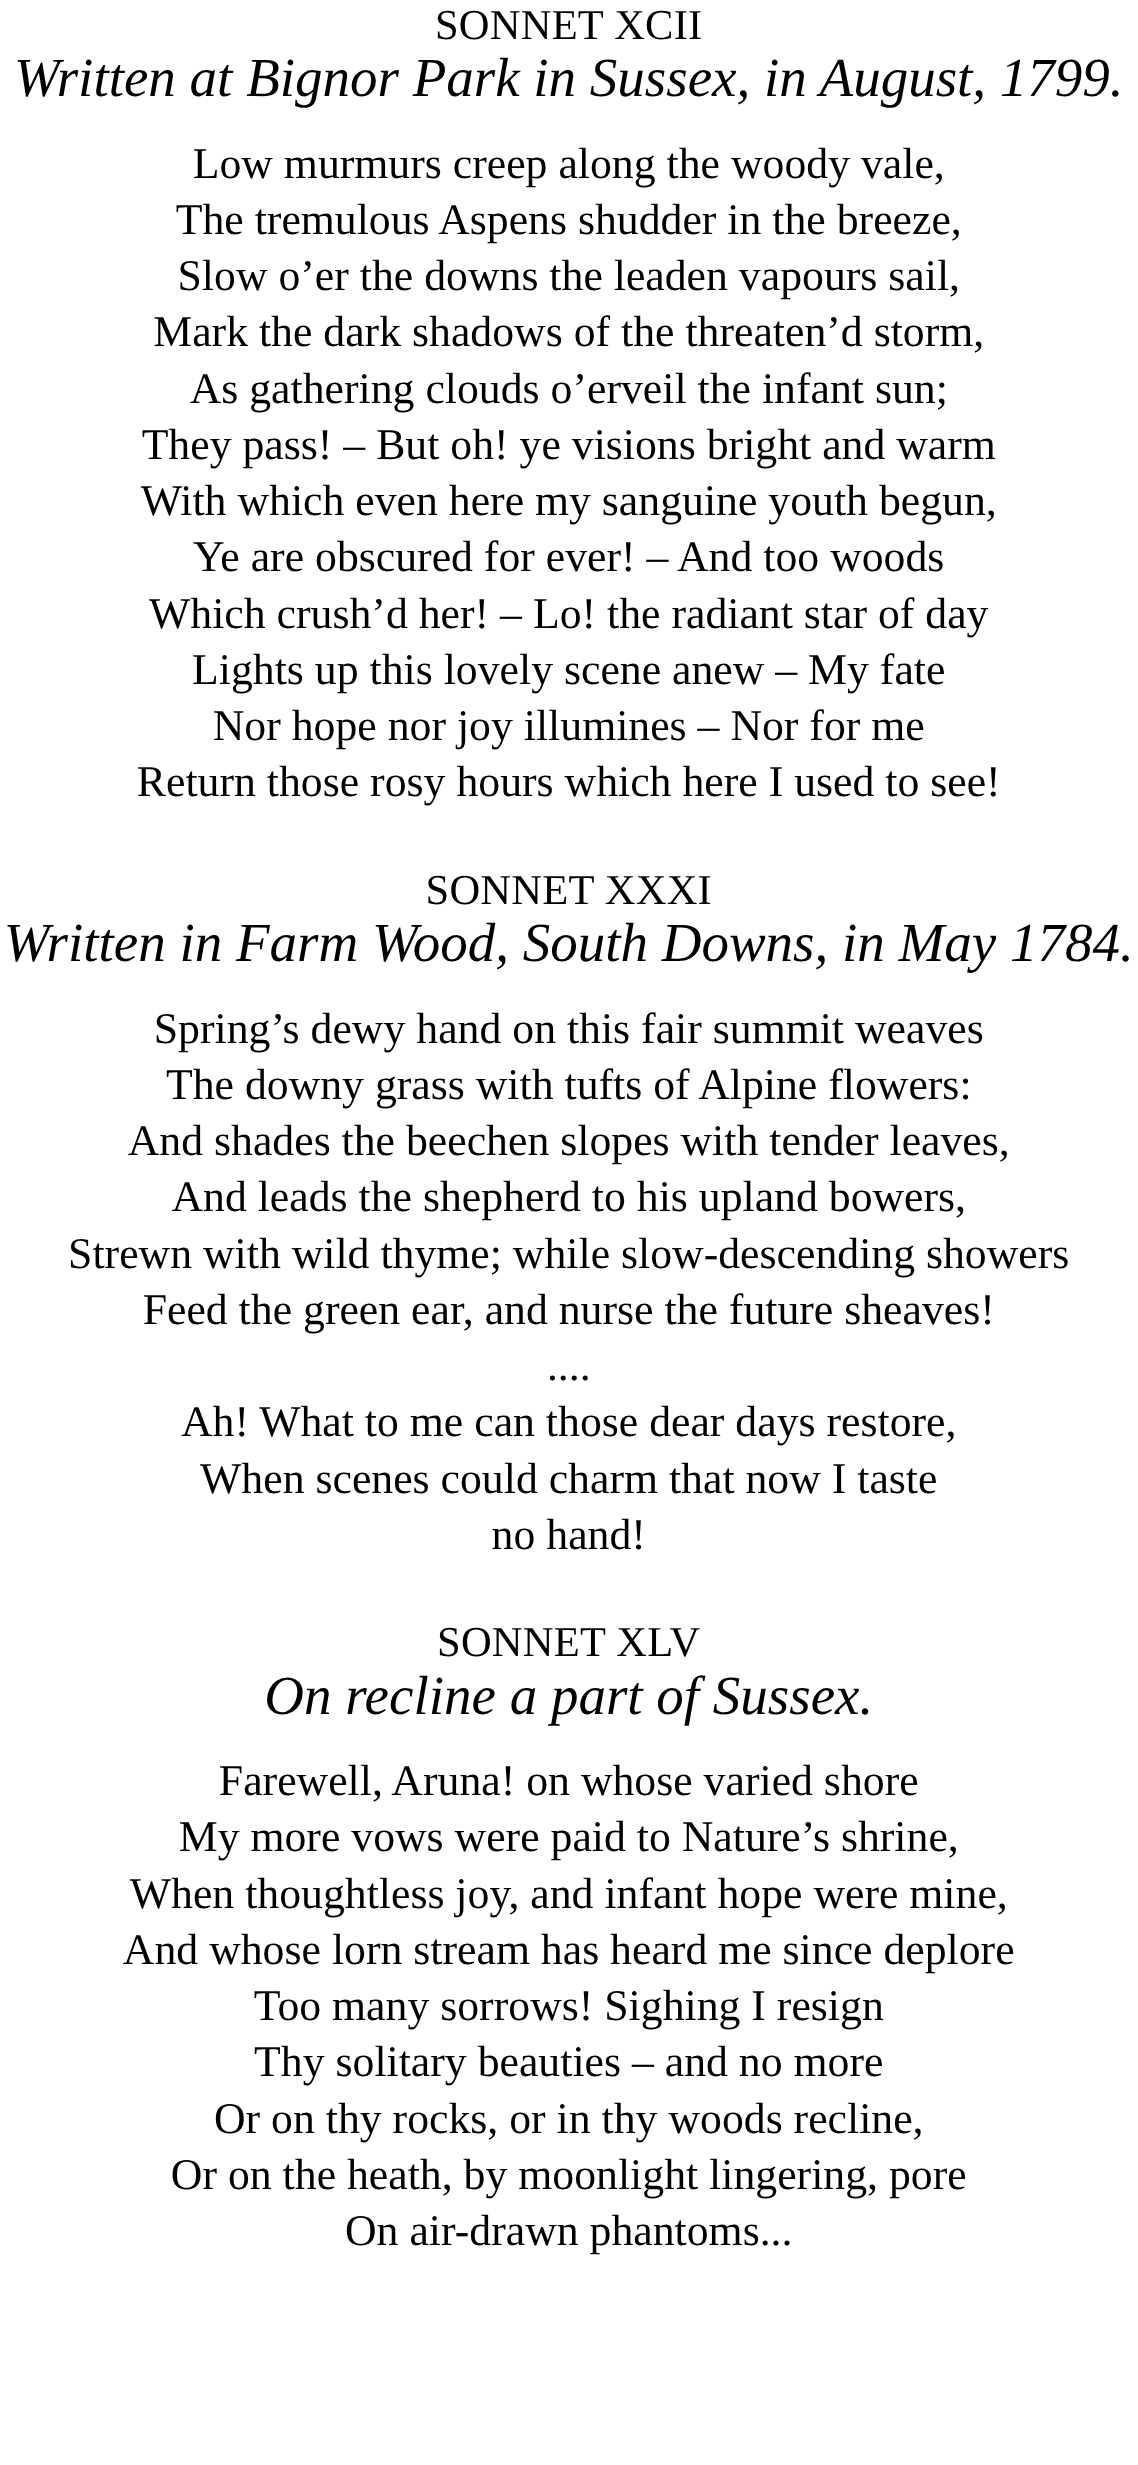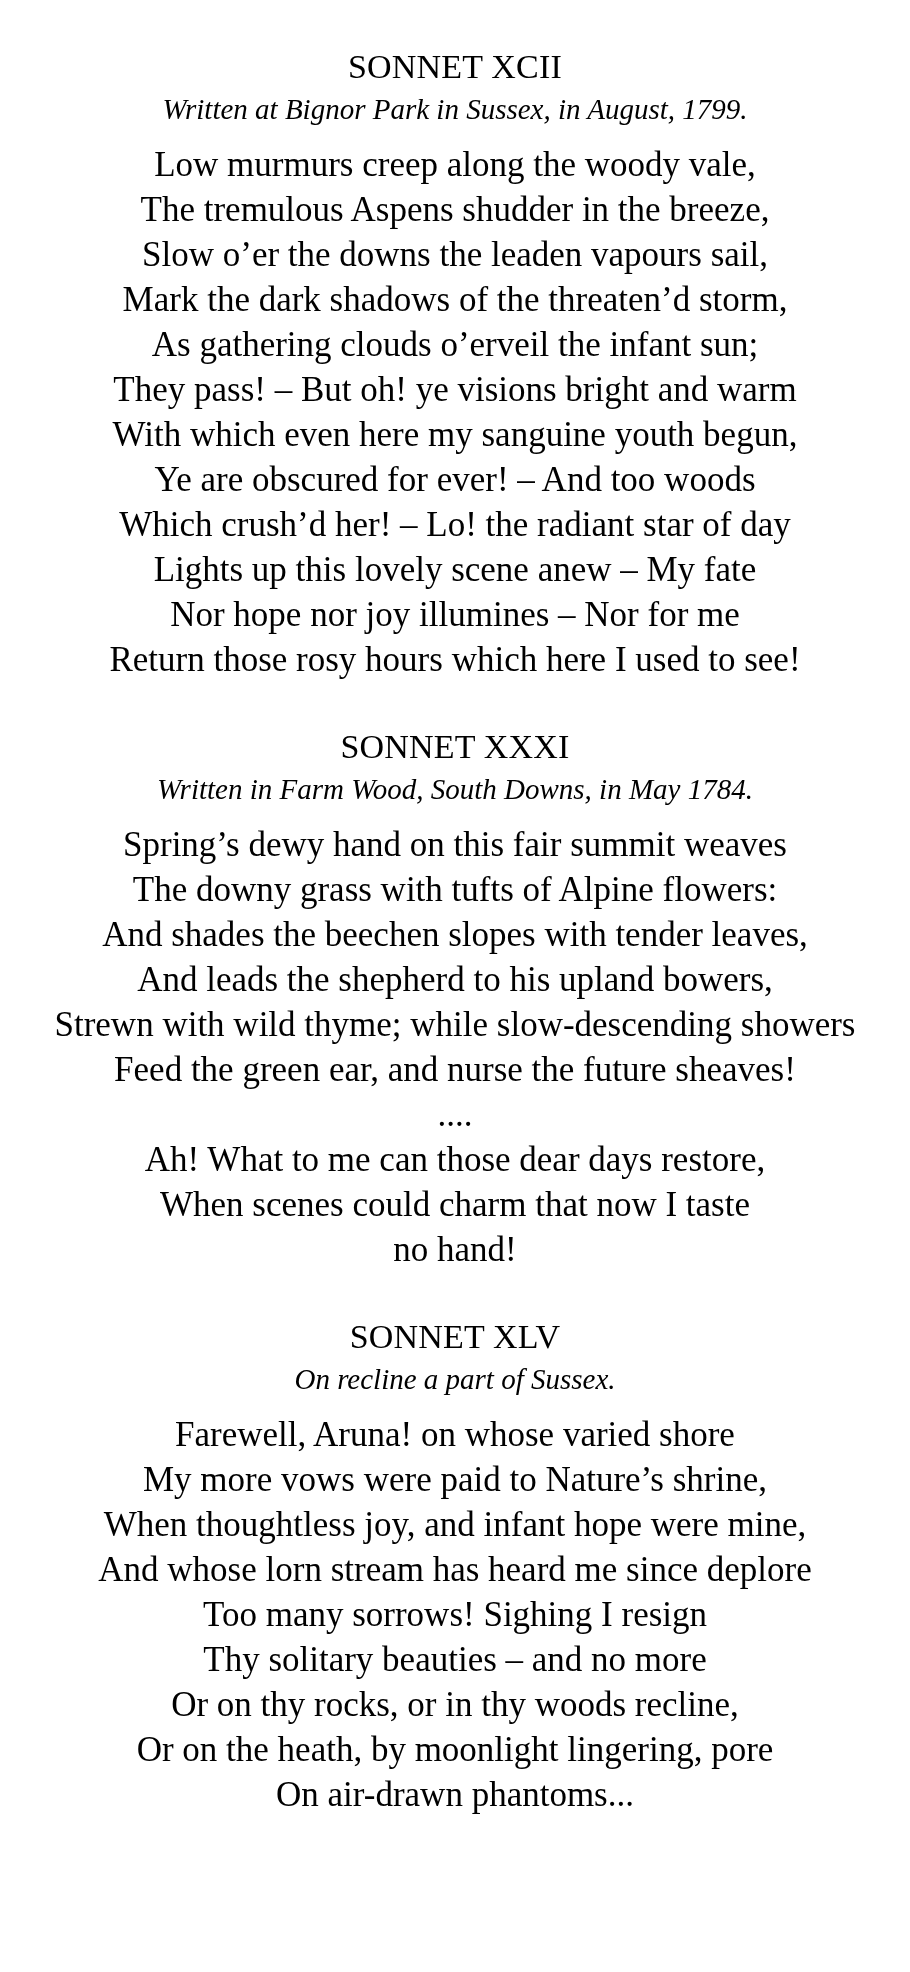--- a/index.html
+++ b/index.html
@@ -10,42 +10,41 @@
     body {
       width: 910px;
       height: 1972px;
       overflow: hidden;
       color: #000000;
       font-family: "Liberation Serif", "DejaVu Serif", serif;
     }
     .page {
       position: relative;
       width: 910px;
-      padding-top: 46px;
     }
     .sonnet {
       text-align: center;
       margin-bottom: 44px;
     }
     .sonnet-title {
       font-size: 34px;
       line-height: 42px;
       height: 42px;
       white-space: nowrap;
       letter-spacing: 0.2px;
     }
     .sonnet-subtitle {
-      font-size: 29px;
+      font-size: 44px;
       font-style: italic;
       line-height: 42px;
       height: 42px;
       white-space: nowrap;
     }
     .sonnet-body {
-      margin-top: 12px;
+      margin-top: 24px;
       text-align: center;
     }
     .verse-line {
       font-size: 35px;
       line-height: 45px;
       height: 45px;
       white-space: nowrap;
     }
   </style>
 </head>

